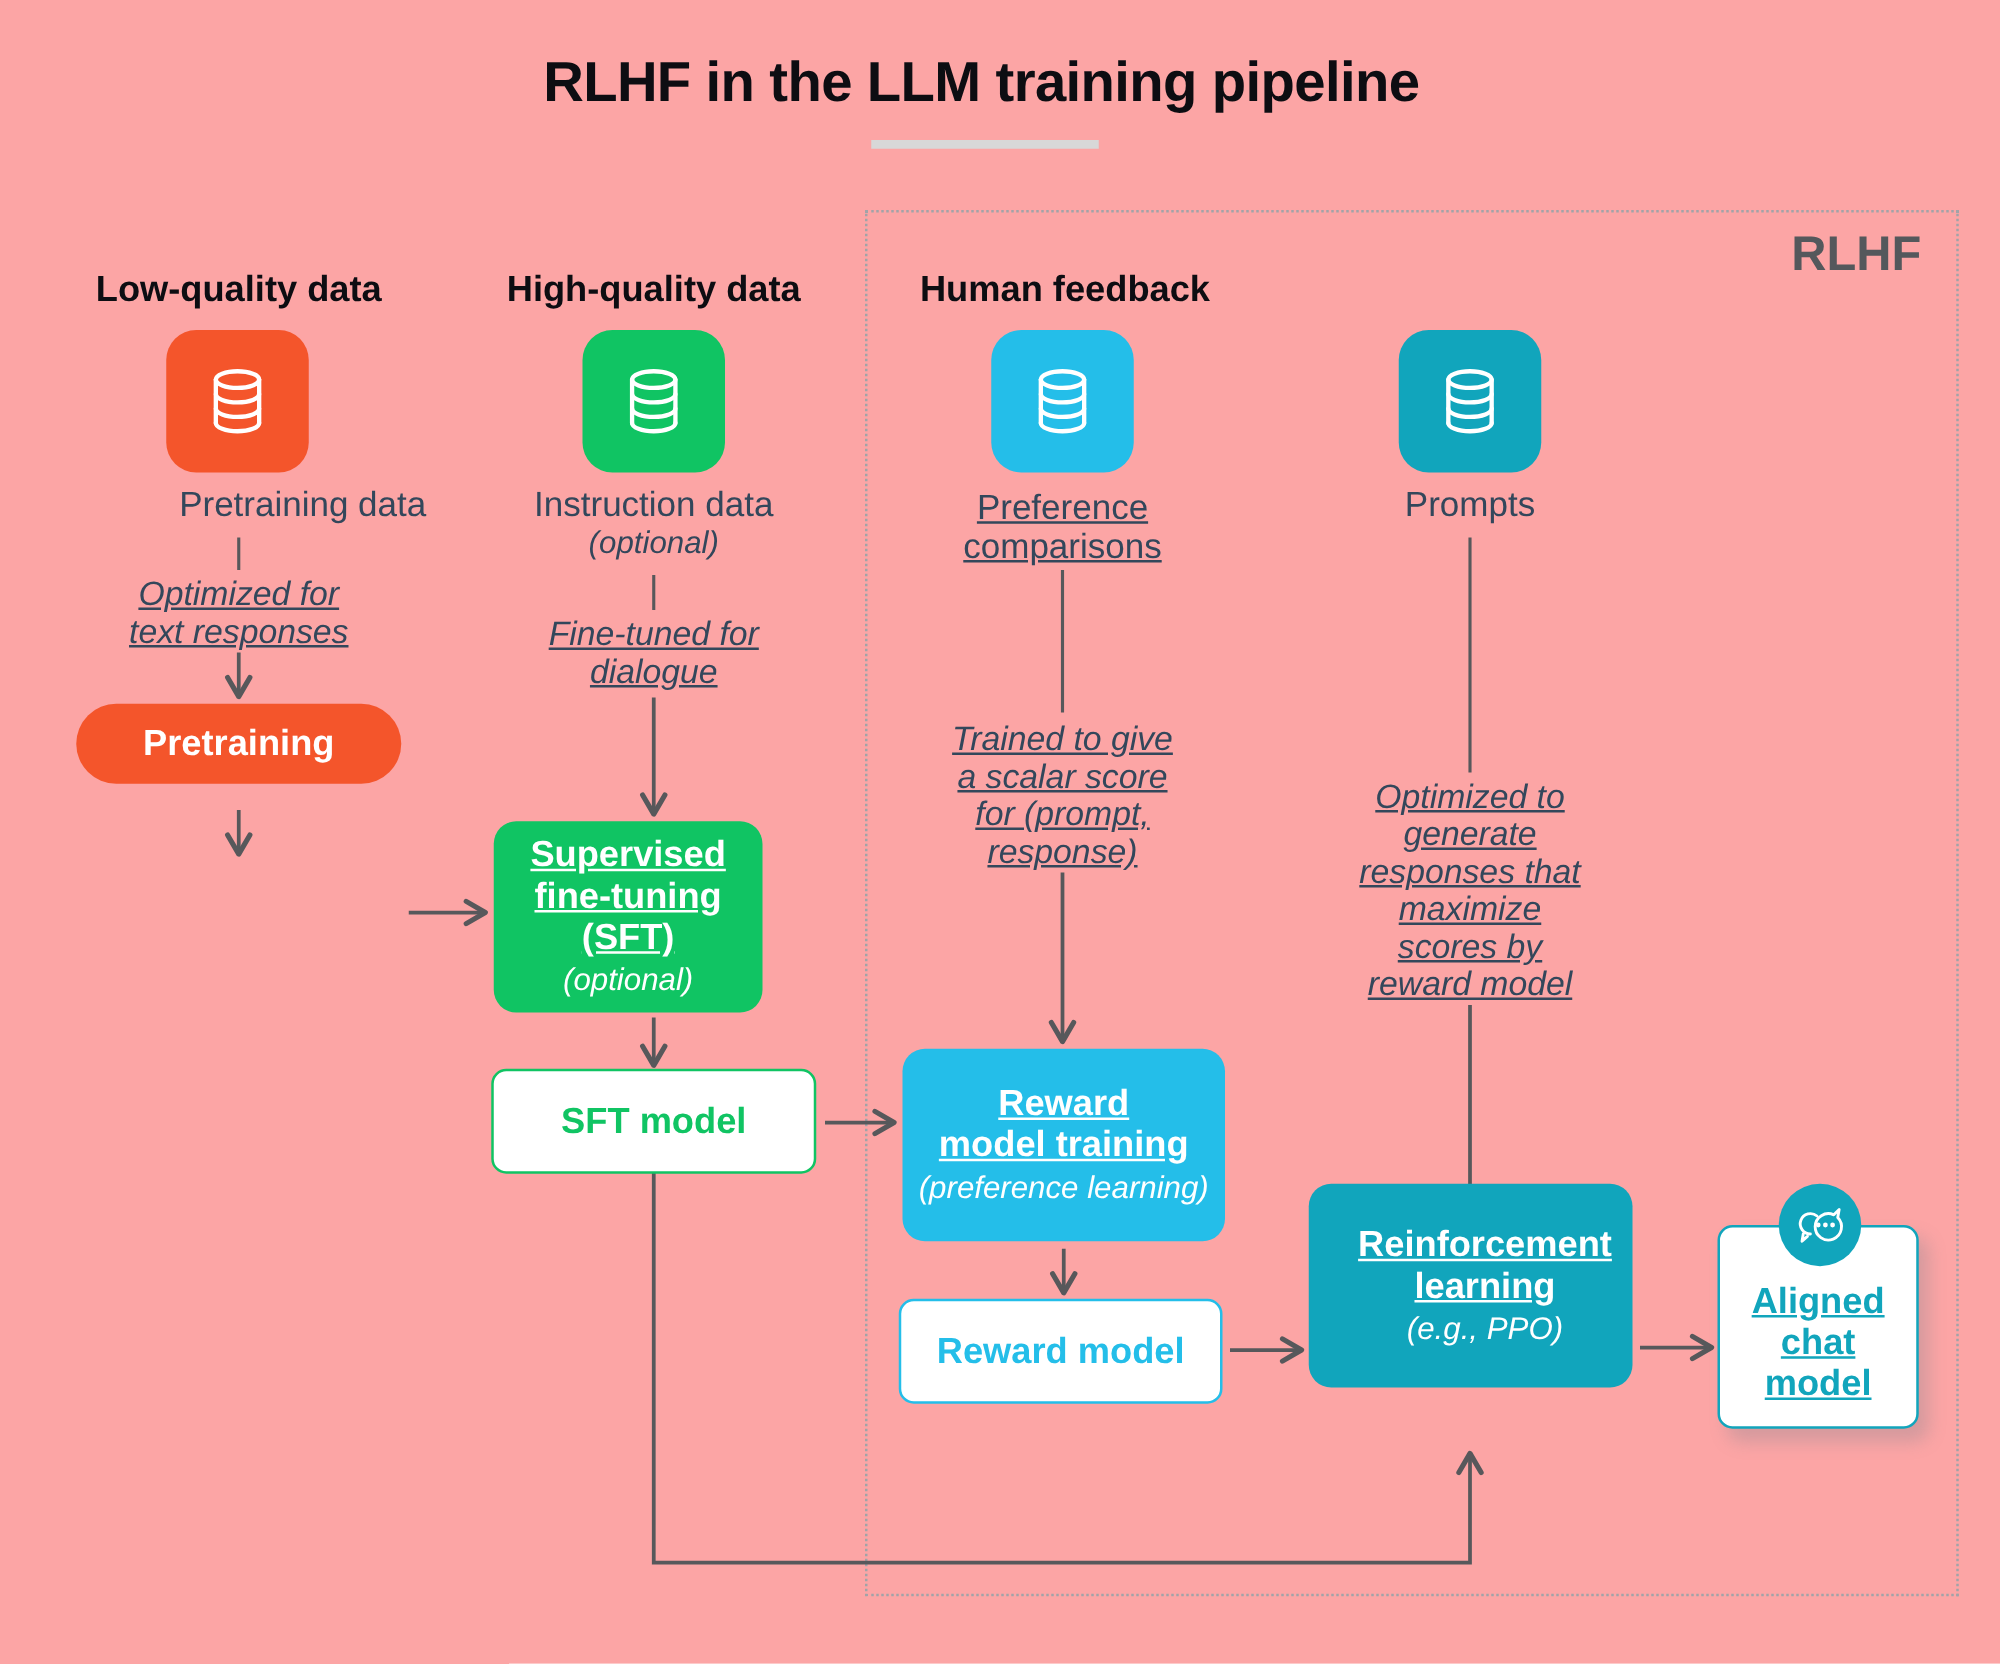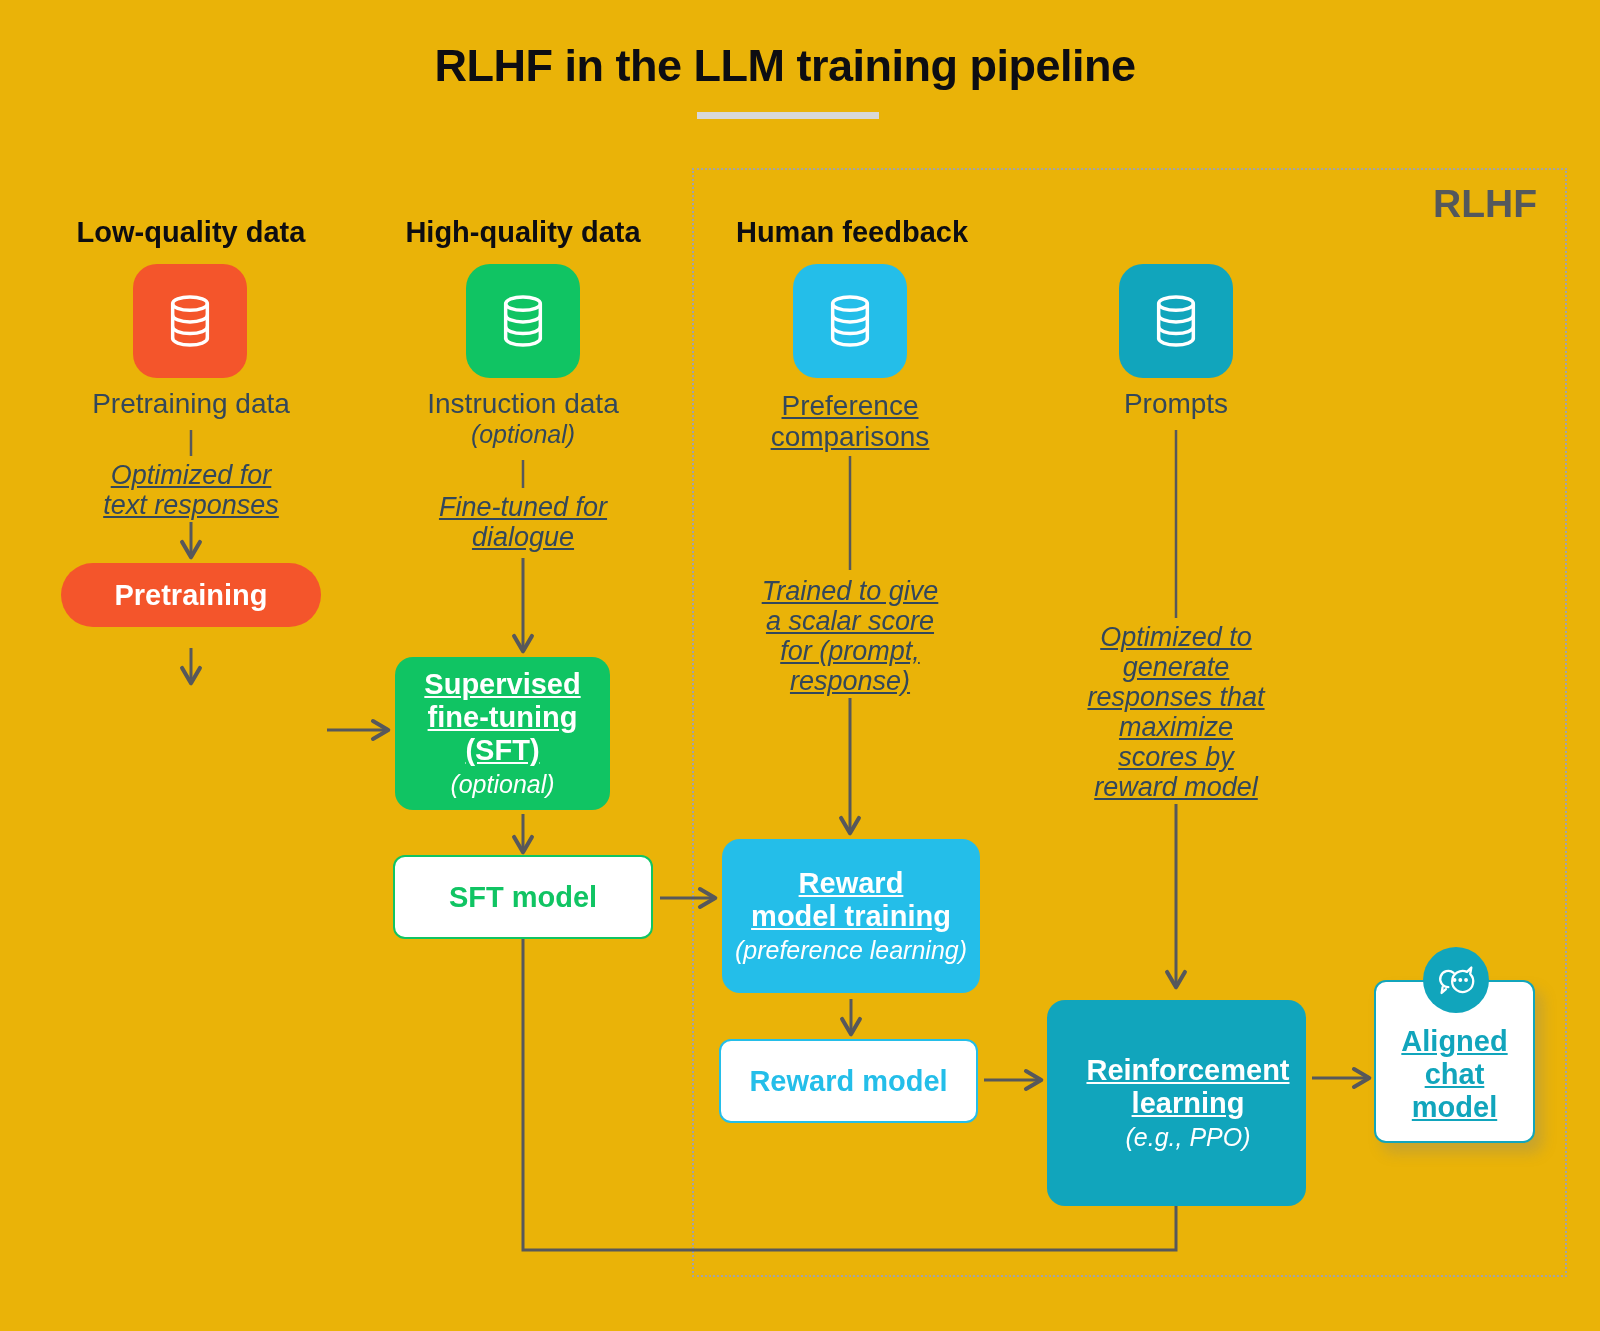--- a/index.html
+++ b/index.html
@@ -2,21 +2,21 @@
 <html style="--orange: #F4552B; --green: #10C463; --cyan: #24BEE9; --teal: #11A5BC; --slate: #33475B; --ink: #0D0D12; --arrow: #57585B; --underline: #D8D8D8; --dots: #A2A3A8; --rlhf: #54585C;"><head>
 <meta charset="utf-8">
 <style>
   :root{
     --orange:#F4552B; --green:#10C463; --cyan:#24BEE9; --teal:#11A5BC;
     --slate:#33475B; --ink:#0D0D12; --arrow:#57585B; --underline:#D8D8D8;
     --dots:#A2A3A8; --rlhf:#54585C;
   }
   html,body{margin:0;padding:0;background:#fff;}
   body{font-family:"Liberation Sans", sans-serif;}
-  #canvas{position:relative;width:1600px;height:1331px;background:#eab308;overflow:hidden;}
+  #canvas{position:relative;width:1600px;height:1331px;background:#fca5a5;overflow:hidden;}
   .abs{position:absolute;}
   .ml{white-space:pre-line;text-decoration:underline;}
   .center{text-align:center;}
 
   .title{font-size:45px;font-weight:800;color:var(--ink);letter-spacing:-0.5px;}
   .title-underline{background:var(--underline);}
 
   .rlhf-border{border:2px dotted var(--dots);}
   .rlhf-label{font-size:39px;font-weight:800;color:var(--rlhf);text-align:right;}
 
@@ -90,21 +90,21 @@
       <g fill="none" stroke="#fff" stroke-width="2.6" stroke-linecap="round">
         <ellipse cx="24" cy="11" rx="13" ry="5"></ellipse>
         <path d="M11 11 V37"></path>
           <path d="M37 11 V37"></path>
         <path d="M11 19.7 A13 5 0 0 0 37 19.7"></path>
         <path d="M11 28.4 A13 5 0 0 0 37 28.4"></path>
         <path d="M11 37 A13 5 0 0 0 37 37"></path>
       </g>
     </svg>
   </div>
-  <div class="abs icon-label center" style="left:41px;top:388px;width:300px;">Pretraining data</div>
+  <div class="abs icon-label center" style="left:41px;top:388px;width:300px;text-align:right;">Pretraining data</div>
   <div class="abs annotation center ml" style="left:61px;top:460px;width:260px;">Optimized for
 text responses</div>
   <div class="abs node pill" style="left:61px;top:563px;width:260px;height:64px;">
     <div class="node-label">Pretraining</div>
   </div>
 
   <div class="abs col-heading center" style="left:373px;top:216px;width:300px;">High-quality data</div>
   <div class="abs icon-tile tile-green" style="left:466px;top:264px;">
     <svg width="64" height="66" viewBox="0 0 48 48">
       <g fill="none" stroke="#fff" stroke-width="2.6" stroke-linecap="round">
@@ -171,21 +171,21 @@
       </g>
     </svg>
   </div>
   <div class="abs icon-label center" style="left:1026px;top:388px;width:300px;">Prompts</div>
   <div class="abs annotation center ml" style="left:1046px;top:622px;width:260px;">Optimized to
 generate
 responses that
 maximize
 scores by
 reward model</div>
-  <div class="abs node box-teal" style="left:1047px;top:1000px;width:259px;height:206px;padding-left:23px;">
+  <div class="abs node box-teal" style="left:1047px;top:947px;width:259px;height:163px;padding-left:23px;">
     <div class="node-label ml">Reinforcement
 learning</div>
     <div class="node-sub">(e.g., PPO)</div>
   </div>
 
   <div class="abs node outline outline-teal" style="left:1374px;top:980px;width:161px;height:163px;padding-top:26px;">
     <div class="node-label ml">Aligned
 chat
 model</div>
   </div>

